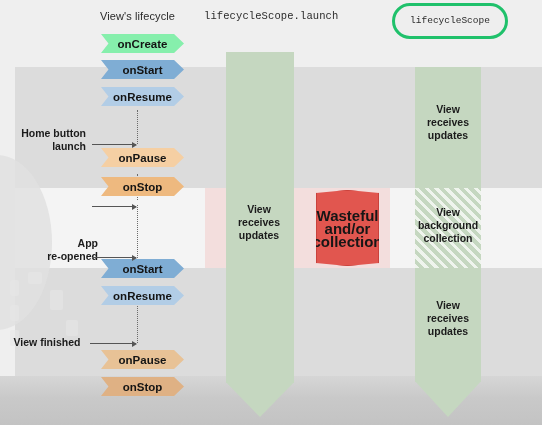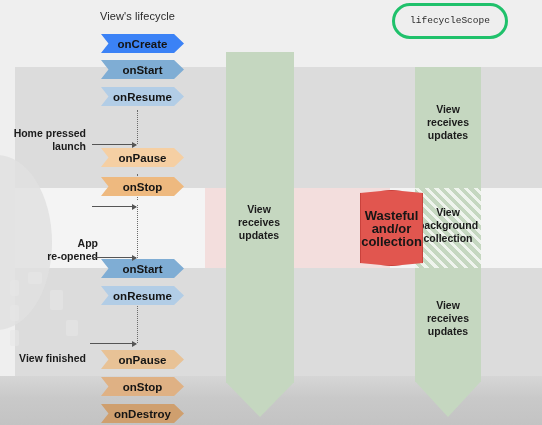--- a/index.html
+++ b/index.html
@@ -59,21 +59,21 @@
     clip-path:polygon(0 0,100% 0,100% 76%,50% 100%,0 76%);}
 
   .colabel{position:absolute;width:66px;text-align:center;font-size:10.5px;
     font-weight:bold;line-height:13px;color:#1b1b1b;}
 
   .redbox{
     position:absolute;left:316px;top:190px;width:63px;height:76px;
     background:#e1564f;border:1px solid #c9423c;box-sizing:border-box;
     clip-path:polygon(0 4%,50% 0,100% 4%,100% 96%,50% 100%,0 96%);
     display:flex;align-items:center;justify-content:center;text-align:center;
-    font-size:13px;font-weight:bold;line-height:13px;color:#161616;margin-left:44px;
+    font-size:15px;font-weight:bold;line-height:13px;color:#161616;
   }
 
   
   .evt{position:absolute;font-size:10.5px;font-weight:bold;line-height:12.5px;
     text-align:right;color:#1b1b1b;}
   .evt-arrow{position:absolute;height:1px;background:#555;}
   .evt-arrow::after{content:"";position:absolute;right:-1px;top:-2.5px;
     border-left:5px solid #555;border-top:3px solid transparent;border-bottom:3px solid transparent;}
 
   .dashline{position:absolute;left:137px;width:0;border-left:1.5px dotted #6b6b6b;}
@@ -127,51 +127,51 @@
 
   <div class="redbox">
     <div>
       <span>Wasteful</span><br>
       <span>and/or</span><br>
       <span>collection</span>
     </div>
   </div>
 
   <div class="hdr hdr-view">View's lifecycle</div>
+  <div class="hdr hdr-launch">lifecycleScope.launch</div>
 
   <div class="callout">
     <span>lifecycleScope</span>
   </div>
 
   <div class="dashline" style="top:110px;height:34px;"></div>
   <div class="dashline" style="top:174px;height:26px;"></div>
   <div class="dashline" style="top:205px;height:53px;"></div>
   <div class="dashline" style="top:306px;height:37px;"></div>
 
-  <div class="chev" style="top:34px;background:#3b82f6;">onCreate</div>
+  <div class="chev" style="top:34px;background:#86efac;">onCreate</div>
   <div class="chev" style="top:60px;background:#7fadd4;">onStart</div>
   <div class="chev" style="top:87px;background:#b2cde6;">onResume</div>
   <div class="chev" style="top:148px;background:#f5cfa3;">onPause</div>
   <div class="chev" style="top:177px;background:#eeb97f;">onStop</div>
   <div class="chev" style="top:259px;background:#7fadd4;">onStart</div>
   <div class="chev" style="top:286px;background:#b2cde6;">onResume</div>
   <div class="chev" style="top:350px;background:#e8c296;">onPause</div>
   <div class="chev" style="top:377px;background:#dfb184;">onStop</div>
-  <div class="chev" style="top:404px;background:#cf9f6e;">onDestroy</div>
 
   <div class="evt" style="left:8px;top:127px;width:78px;">
-    <span>Home pressed</span><br>
+    <span>Home button</span><br>
     <span>launch</span>
   </div>
   <div class="evt-arrow" style="left:92px;top:144px;width:44px;"></div>
 
   <div class="evt-arrow" style="left:92px;top:206px;width:44px;"></div>
 
   <div class="evt" style="left:20px;top:237px;width:78px;">
     <span>App</span><br>
     <span>re-opened</span>
   </div>
   <div class="evt-arrow" style="left:92px;top:257px;width:44px;"></div>
 
-  <div class="evt" style="left:8px;top:352px;width:78px;">View finished</div>
+  <div class="evt" style="left:8px;top:336px;width:78px;text-align:center;">View finished</div>
   <div class="evt-arrow" style="left:90px;top:343px;width:46px;"></div>
 
 </div>
 
 </body></html>

